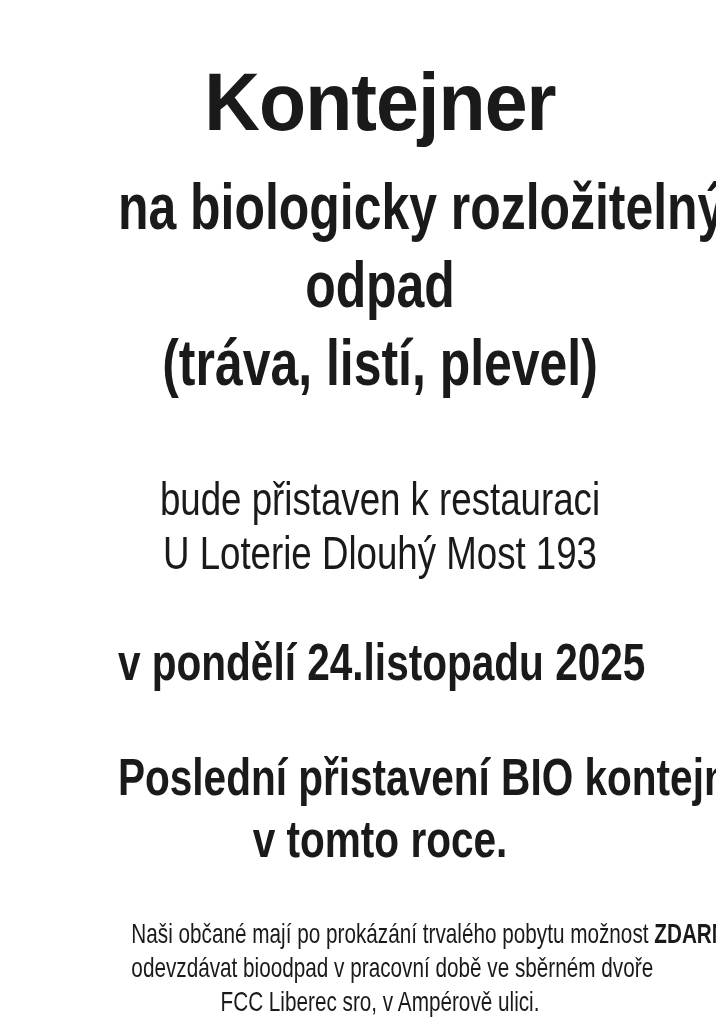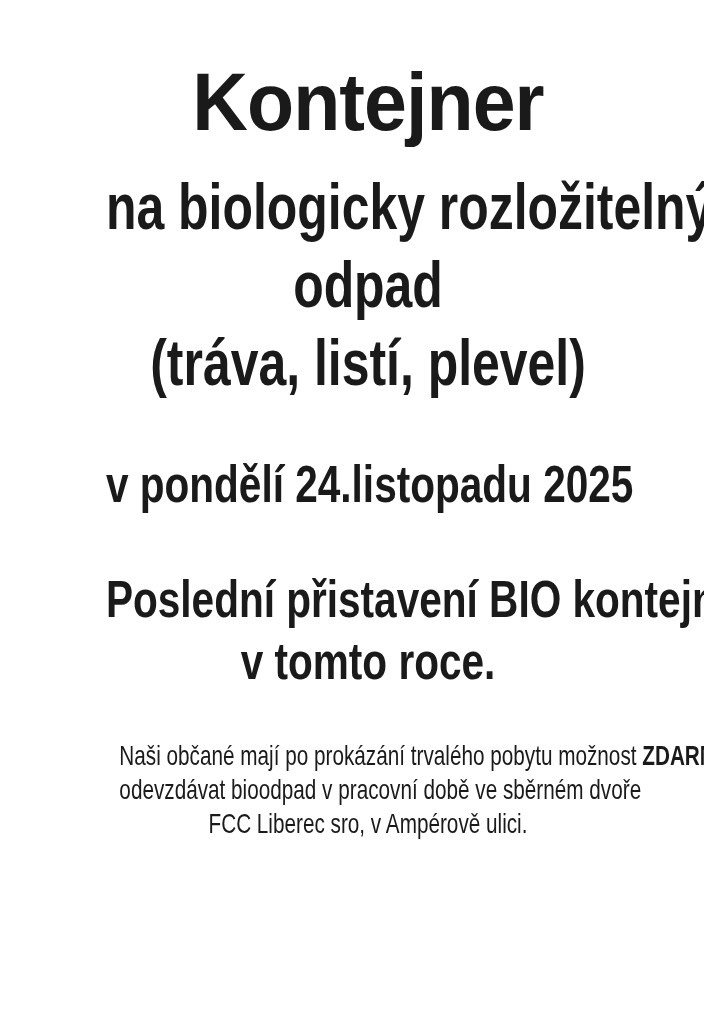--- a/index.html
+++ b/index.html
@@ -8,21 +8,21 @@
   }
   body {
     width: 716px;
     height: 1024px;
     overflow: hidden;
     font-family: "Liberation Sans", "DejaVu Sans", sans-serif;
   }
   .sheet {
     width: 672px;
     height: 1024px;
-    padding-left: 32px;           
+    padding-left: 44px;           
     box-sizing: content-box;
     text-align: center;
     overflow: hidden;
   }
   .line {
     white-space: nowrap;
   }
   
   .cond   { transform: scaleX(0.78); transform-origin: 50% 50%; }
   .cond94 { transform: scaleX(0.94); transform-origin: 50% 50%; }
@@ -73,20 +73,24 @@
 <div class="sheet" style="background:#ffffff; color:#1a1a1a;">
 
   <div class="line title cond94">Kontejner</div>
 
   <div class="h2-block">
     <div class="line h2 cond">na biologicky rozložitelný</div>
     <div class="line h2 cond">odpad</div>
     <div class="line h2 cond">(tráva, listí, plevel)</div>
   </div>
 
+  <div class="body-block">
+    <div class="line body-line cond">bude přistaven k restauraci</div>
+    <div class="line body-line cond">U Loterie Dlouhý Most 193</div>
+  </div>
 
   <div class="line date-line cond">v pondělí 24.listopadu 2025</div>
 
   <div class="notice-block">
     <div class="line notice-line cond">Poslední přistavení BIO kontejneru</div>
     <div class="line notice-line cond">v tomto roce.</div>
   </div>
 
   <div class="footer-block">
     <div class="line footer-line cond74">

